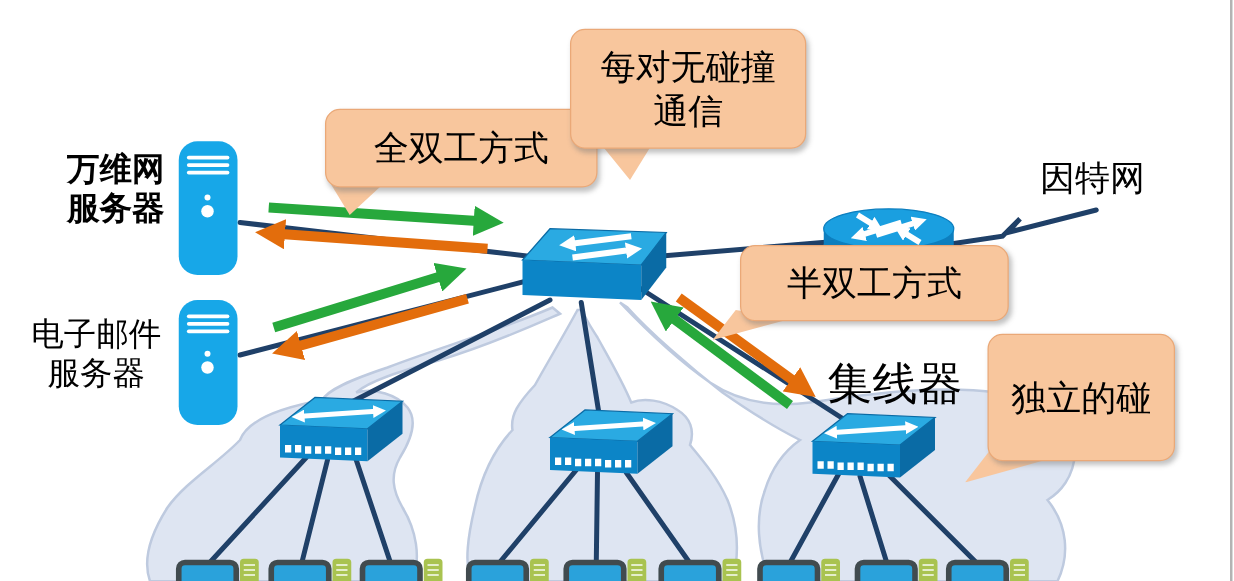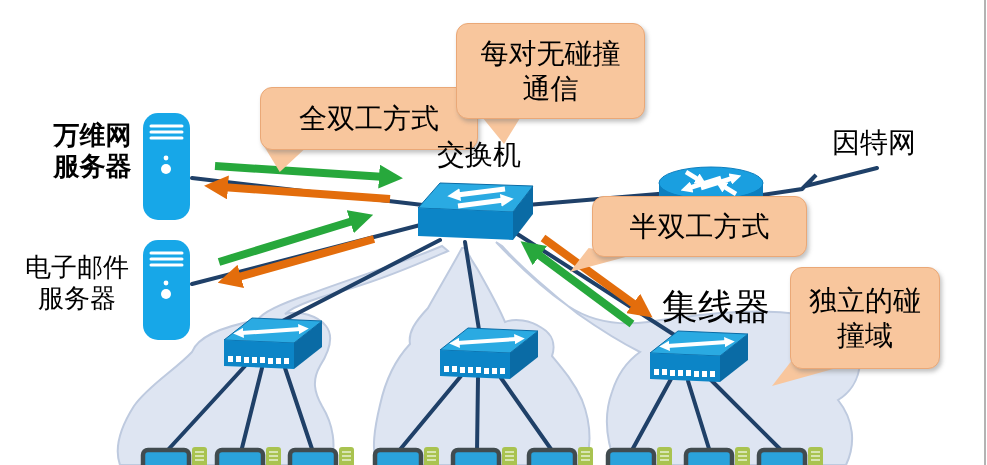--- a/index.html
+++ b/index.html
@@ -273,21 +273,20 @@
 </svg>
 
 <div class="label" style="left:40px;top:120px;width:105px;font-size:26px;font-weight:bold;">
   <span class="ln">万维网</span>
   <span class="ln">服务器</span>
 </div>
 <div class="label" style="left:14px;top:252px;width:126px;font-size:26px;">
   <span class="ln">电子邮件</span>
   <span class="ln">服务器</span>
 </div>
-<div class="label" style="left:437px;top:138px;font-size:28px;">交换机</div>
 <div class="label" style="left:832px;top:126px;font-size:28px;">因特网</div>
 <div class="label" style="left:662px;top:285px;font-size:36px;">集线器</div>
 
 <div class="tail t1"></div>
 <div class="callout" style="left:224px;top:87px;width:216px;height:61px;margin-left:36px;">
   <span>全双工方式</span>
 </div>
 
 <div class="tail t2"></div>
 <div class="callout" style="left:456px;top:23px;width:187px;height:94px;">
@@ -296,17 +295,16 @@
 </div>
 
 <div class="tail t3"></div>
 <div class="callout" style="left:592px;top:196px;width:213px;height:59px;">
   <span>半双工方式</span>
 </div>
 
 <div class="tail t4"></div>
 <div class="callout" style="left:790px;top:267px;width:148px;height:100px;">
   <span>独立的碰</span>
-  <span>撞域</span>
 </div>
 
 <div class="page-edge"></div>
 </div>
 
 </body></html>

